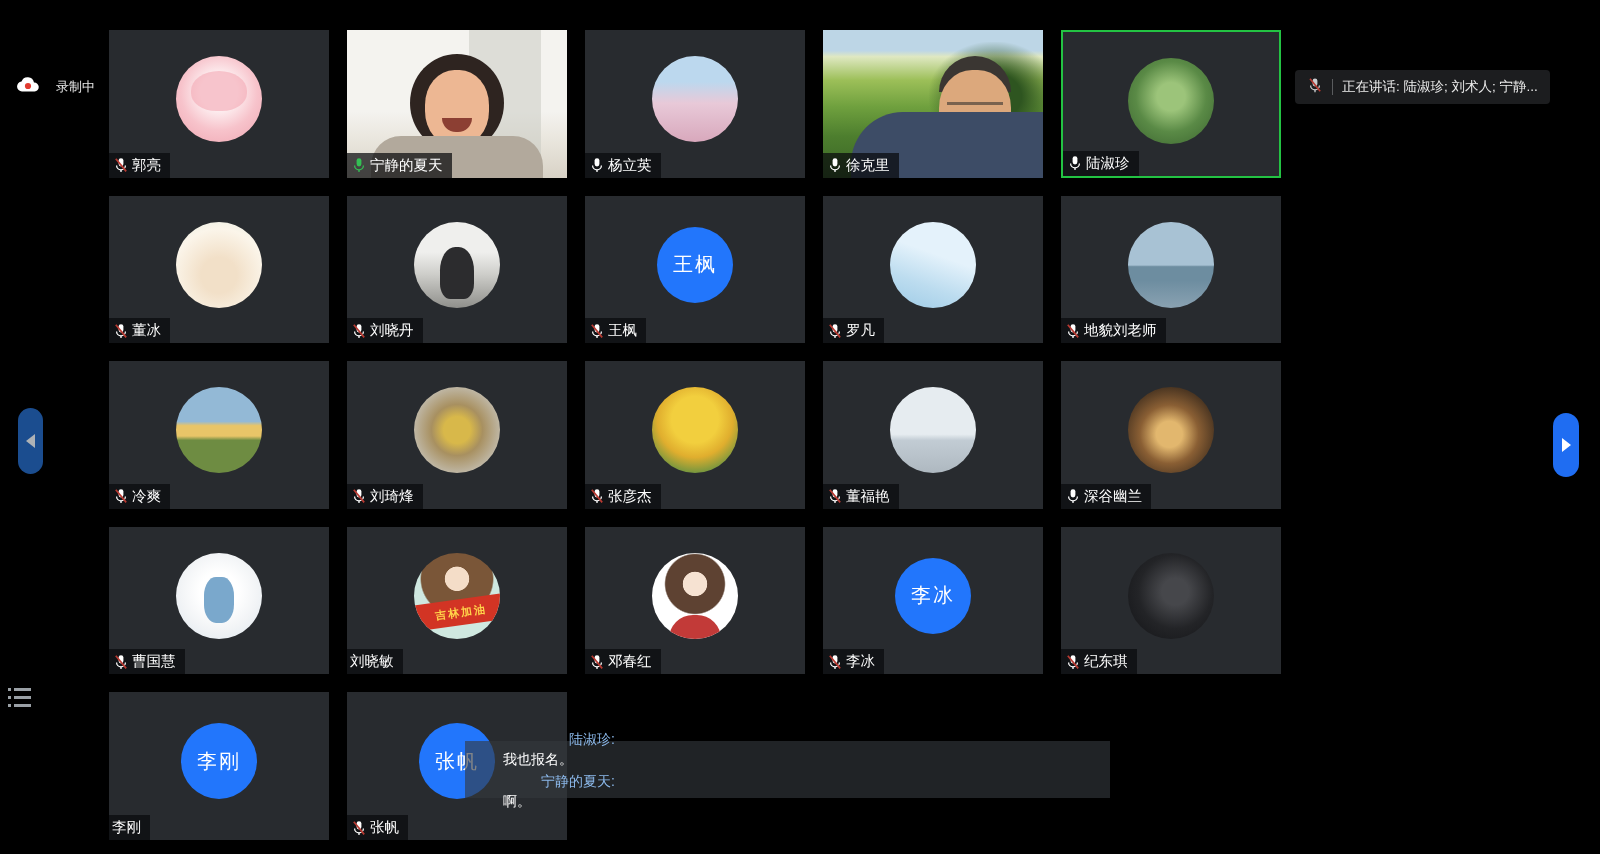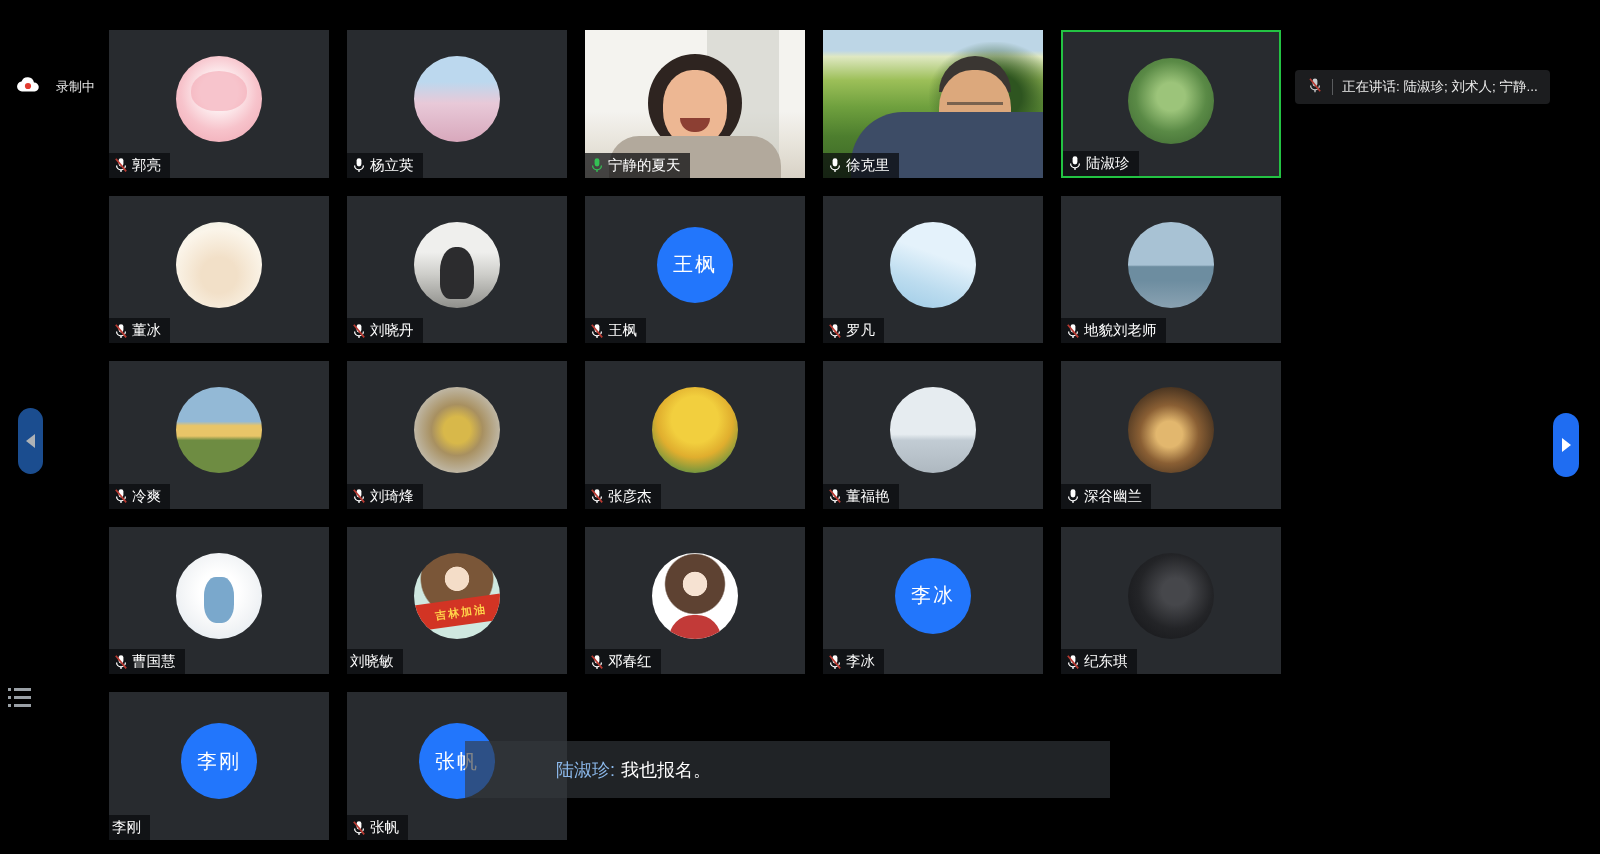--- a/index.html
+++ b/index.html
@@ -130,21 +130,21 @@
 
   .speaking-tip { position:absolute; left:1295px; top:70px; height:34px; padding:0 12px;
                   background:rgba(30,31,33,.94); border-radius:4px; display:flex; align-items:center;
                   gap:9px; z-index:60; }
   .speaking-tip .divider { width:1px; height:16px; background:#5a5c5e; }
   .speaking-tip .tip-text { color:#ececec; font-size:13.5px; white-space:nowrap; }
 
   .chat-overlay { position:absolute; left:465px; top:741px; width:645px; height:57px;
                   background:rgba(52,57,61,.62); z-index:40; display:flex; flex-direction:column;
                   justify-content:center; gap:2px; padding-left:38px; }
-  .chat-row { display:flex; font-size:18px; line-height:20px; }
+  .chat-row { display:flex; font-size:14px; line-height:20px;flex-direction:column; }
   .chat-sender { width:112px; text-align:right; color:#8bb8ea; margin-right:6px; white-space:nowrap; }
   .chat-text { color:#fff; }
 
   .page-btn { position:absolute; border:none; cursor:pointer; z-index:65; display:flex;
               align-items:center; justify-content:center; }
   .page-left  { left:18px;  top:408px; width:25px; height:66px; background:#1b4d8f; border-radius:13px; }
   .page-right { left:1553px; top:413px; width:26px; height:64px; background:#1f6df2; border-radius:13px; }
   .tri-left  { width:0; height:0; border-top:7px solid transparent; border-bottom:7px solid transparent;
                border-right:9px solid #aeb2b6; }
   .tri-right { width:0; height:0; border-top:7px solid transparent; border-bottom:7px solid transparent;
@@ -174,58 +174,58 @@
         <svg width="16" height="16" viewBox="0 0 16 16">
           <rect class="mic-fill" x="5.6" y="1.2" width="4.8" height="8.2" rx="2.4" fill="#ffffff"></rect>
           <path class="mic-stroke" d="M3.6 8.4 a4.4 4.4 0 0 0 8.8 0" fill="none" stroke="#ffffff" stroke-width="1.3"></path>
           <line class="mic-stroke" x1="8" y1="12.8" x2="8" y2="15" stroke="#ffffff" stroke-width="1.3"></line>
           <line class="slash" x1="2.8" y1="1.8" x2="13.2" y2="14.4" stroke="#b93a32" stroke-width="1.7"></line>
         </svg>
       </span>
       <span class="pname">郭亮</span>
     </div>
   </div>
-      <div class="tile">
-
-    <div class="avatar av-yangliying">
-      
-      
-    </div>
-    <div class="name-label">
-
-      <span class="mic-wrap mic-on">
-        <svg width="16" height="16" viewBox="0 0 16 16">
-          <rect class="mic-fill" x="5.6" y="1.2" width="4.8" height="8.2" rx="2.4" fill="#ffffff"></rect>
-          <path class="mic-stroke" d="M3.6 8.4 a4.4 4.4 0 0 0 8.8 0" fill="none" stroke="#ffffff" stroke-width="1.3"></path>
-          <line class="mic-stroke" x1="8" y1="12.8" x2="8" y2="15" stroke="#ffffff" stroke-width="1.3"></line>
-          <line class="slash" x1="2.8" y1="1.8" x2="13.2" y2="14.4" stroke="#b93a32" stroke-width="1.7"></line>
-        </svg>
-      </span>
-      <span class="pname">杨立英</span>
-    </div>
-  </div>
       <div class="tile video vid-ningjing">
     <div class="video-layer">
       <div class="vd-extra"></div>
       <div class="vd-hair"></div>
       <div class="vd-head"></div>
       <div class="vd-body"></div>
     </div>
 
     <div class="name-label">
 
       <span class="mic-wrap mic-speaking">
         <svg width="16" height="16" viewBox="0 0 16 16">
           <rect class="mic-fill" x="5.6" y="1.2" width="4.8" height="8.2" rx="2.4" fill="#ffffff"></rect>
           <path class="mic-stroke" d="M3.6 8.4 a4.4 4.4 0 0 0 8.8 0" fill="none" stroke="#ffffff" stroke-width="1.3"></path>
           <line class="mic-stroke" x1="8" y1="12.8" x2="8" y2="15" stroke="#ffffff" stroke-width="1.3"></line>
           <line class="slash" x1="2.8" y1="1.8" x2="13.2" y2="14.4" stroke="#b93a32" stroke-width="1.7"></line>
         </svg>
       </span>
       <span class="pname">宁静的夏天</span>
+    </div>
+  </div>
+      <div class="tile">
+
+    <div class="avatar av-yangliying">
+      
+      
+    </div>
+    <div class="name-label">
+
+      <span class="mic-wrap mic-on">
+        <svg width="16" height="16" viewBox="0 0 16 16">
+          <rect class="mic-fill" x="5.6" y="1.2" width="4.8" height="8.2" rx="2.4" fill="#ffffff"></rect>
+          <path class="mic-stroke" d="M3.6 8.4 a4.4 4.4 0 0 0 8.8 0" fill="none" stroke="#ffffff" stroke-width="1.3"></path>
+          <line class="mic-stroke" x1="8" y1="12.8" x2="8" y2="15" stroke="#ffffff" stroke-width="1.3"></line>
+          <line class="slash" x1="2.8" y1="1.8" x2="13.2" y2="14.4" stroke="#b93a32" stroke-width="1.7"></line>
+        </svg>
+      </span>
+      <span class="pname">杨立英</span>
     </div>
   </div>
       <div class="tile video vid-xukeli">
     <div class="video-layer">
       <div class="vd-extra"></div>
       <div class="vd-hair"></div>
       <div class="vd-head"></div>
       <div class="vd-body"></div>
     </div>
 
@@ -590,20 +590,24 @@
       </svg>
     </span>
     <span class="divider"></span>
     <span class="tip-text">正在讲话: 陆淑珍; 刘术人; 宁静...</span>
   </div>
 
   <div class="chat-overlay">
       <div class="chat-row">
     <span class="chat-sender">陆淑珍:</span>
     <span class="chat-text">我也报名。</span>
+  </div>
+      <div class="chat-row">
+    <span class="chat-sender">宁静的夏天:</span>
+    <span class="chat-text">啊。</span>
   </div>
     </div>
 
   <button class="page-btn page-left">
     <span class="tri-left"></span>
   </button>
   <button class="page-btn page-right">
     <span class="tri-right"></span>
   </button>
 

